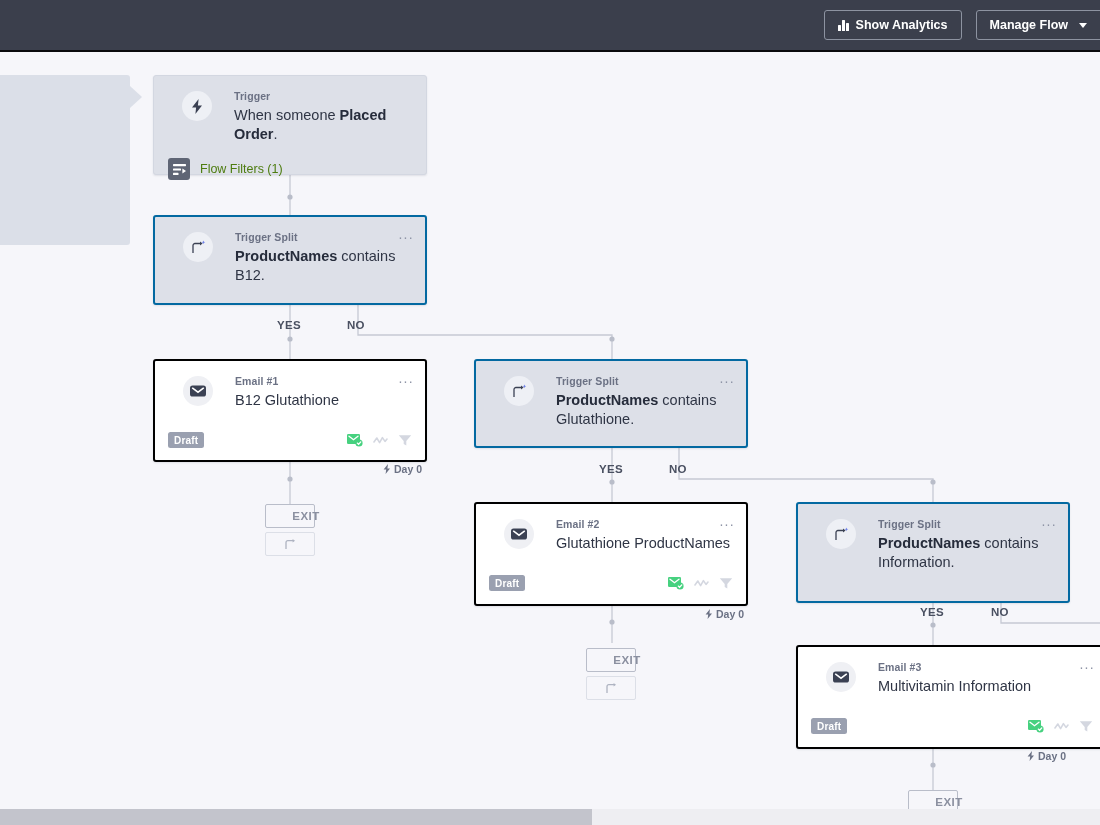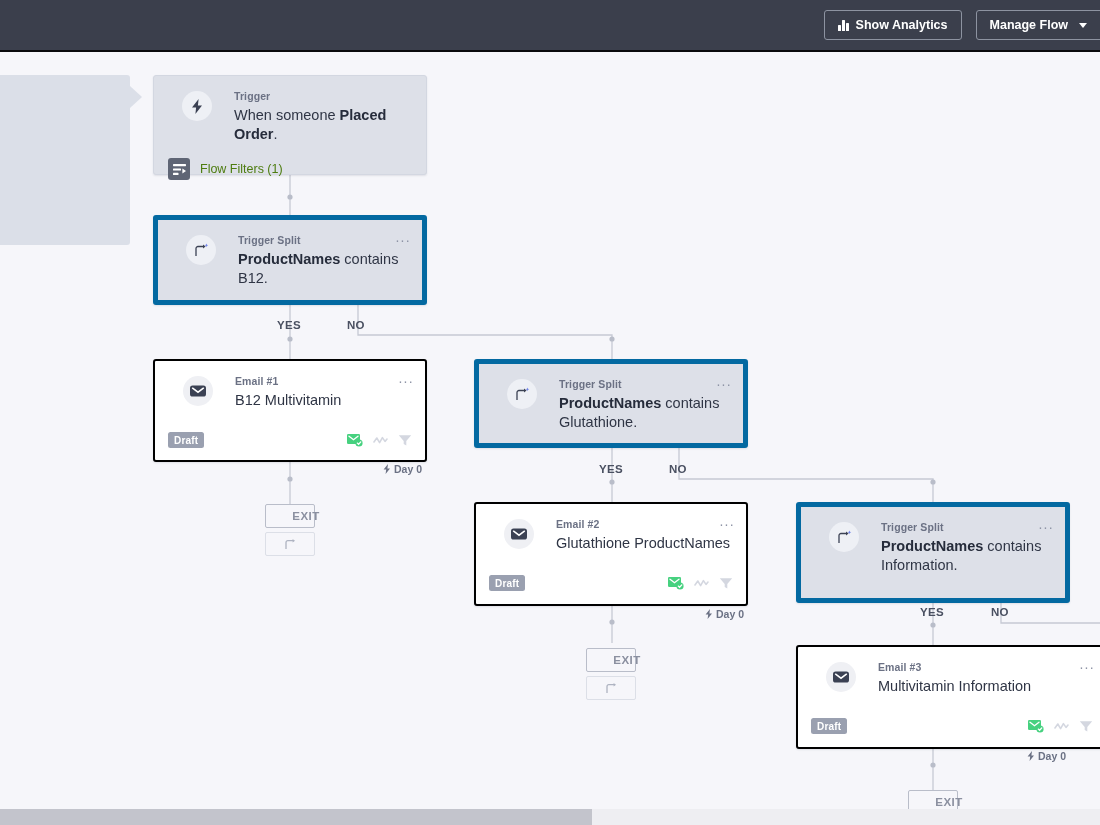--- a/index.html
+++ b/index.html
@@ -55,21 +55,21 @@
     overflow: hidden;
   }
   .edges { position: absolute; top: 0; left: 0; width: 1100px; height: 757px; }
 
   
   .node {
     position: absolute;
     border-radius: 3px;
     box-shadow: 0 1px 2px rgba(30,35,60,.10);
   }
-  .node.split { background: #dde0e8; border: 5px solid #0369a1; }
+  .node.split { background: #dde0e8; border: 2px solid #0369a1; }
   .node.trigger { background: #dde0e8; border: 1px solid #d3d7e1; }
   .node.email { background: #ffffff; border: 2px solid #000000; }
 
   .node-head { display: flex; padding: 14px 14px 0 28px; position: relative; gap: 11px; }
   .node-icon {
     width: 30px; height: 30px; border-radius: 50%;
     background: #eef0f5;
     display: flex; align-items: center; justify-content: center;
     flex: none; margin-right: 11px; margin-top: 1px;
   }
@@ -289,21 +289,21 @@
     <div class="node email" style="left:153px; top:307px; width:274px; height:103px;">
       <div class="node-head">
         <div class="node-icon">
           <svg width="18" height="18" viewBox="0 0 18 18">
             <rect x="1" y="3.5" width="16" height="11" rx="2.6" fill="#3b4153"></rect>
             <path d="M3.6 6.2 9 10.2l5.4-4" stroke="#fff" stroke-width="1.5" fill="none" stroke-linecap="round"></path>
           </svg>
         </div>
         <div class="node-texts">
           <div class="node-kicker">Email #1</div>
-          <div class="node-title">B12 Multivitamin</div>
+          <div class="node-title">B12 Glutathione</div>
         </div>
         <div class="node-dots">...</div>
       </div>
       <div class="email-foot">
         <span class="badge-draft">Draft</span>
         <span class="foot-icons">
           <svg width="16" height="14" viewBox="0 0 16 14">
             <rect x="0" y="1" width="13" height="10" rx="1.2" fill="#46d17f"></rect>
             <path d="M2 3.2 6.5 6.7 11 3.2" stroke="#fff" stroke-width="1.3" fill="none" stroke-linecap="round"></path>
             <circle cx="12" cy="10" r="3.6" fill="#46d17f"></circle>

